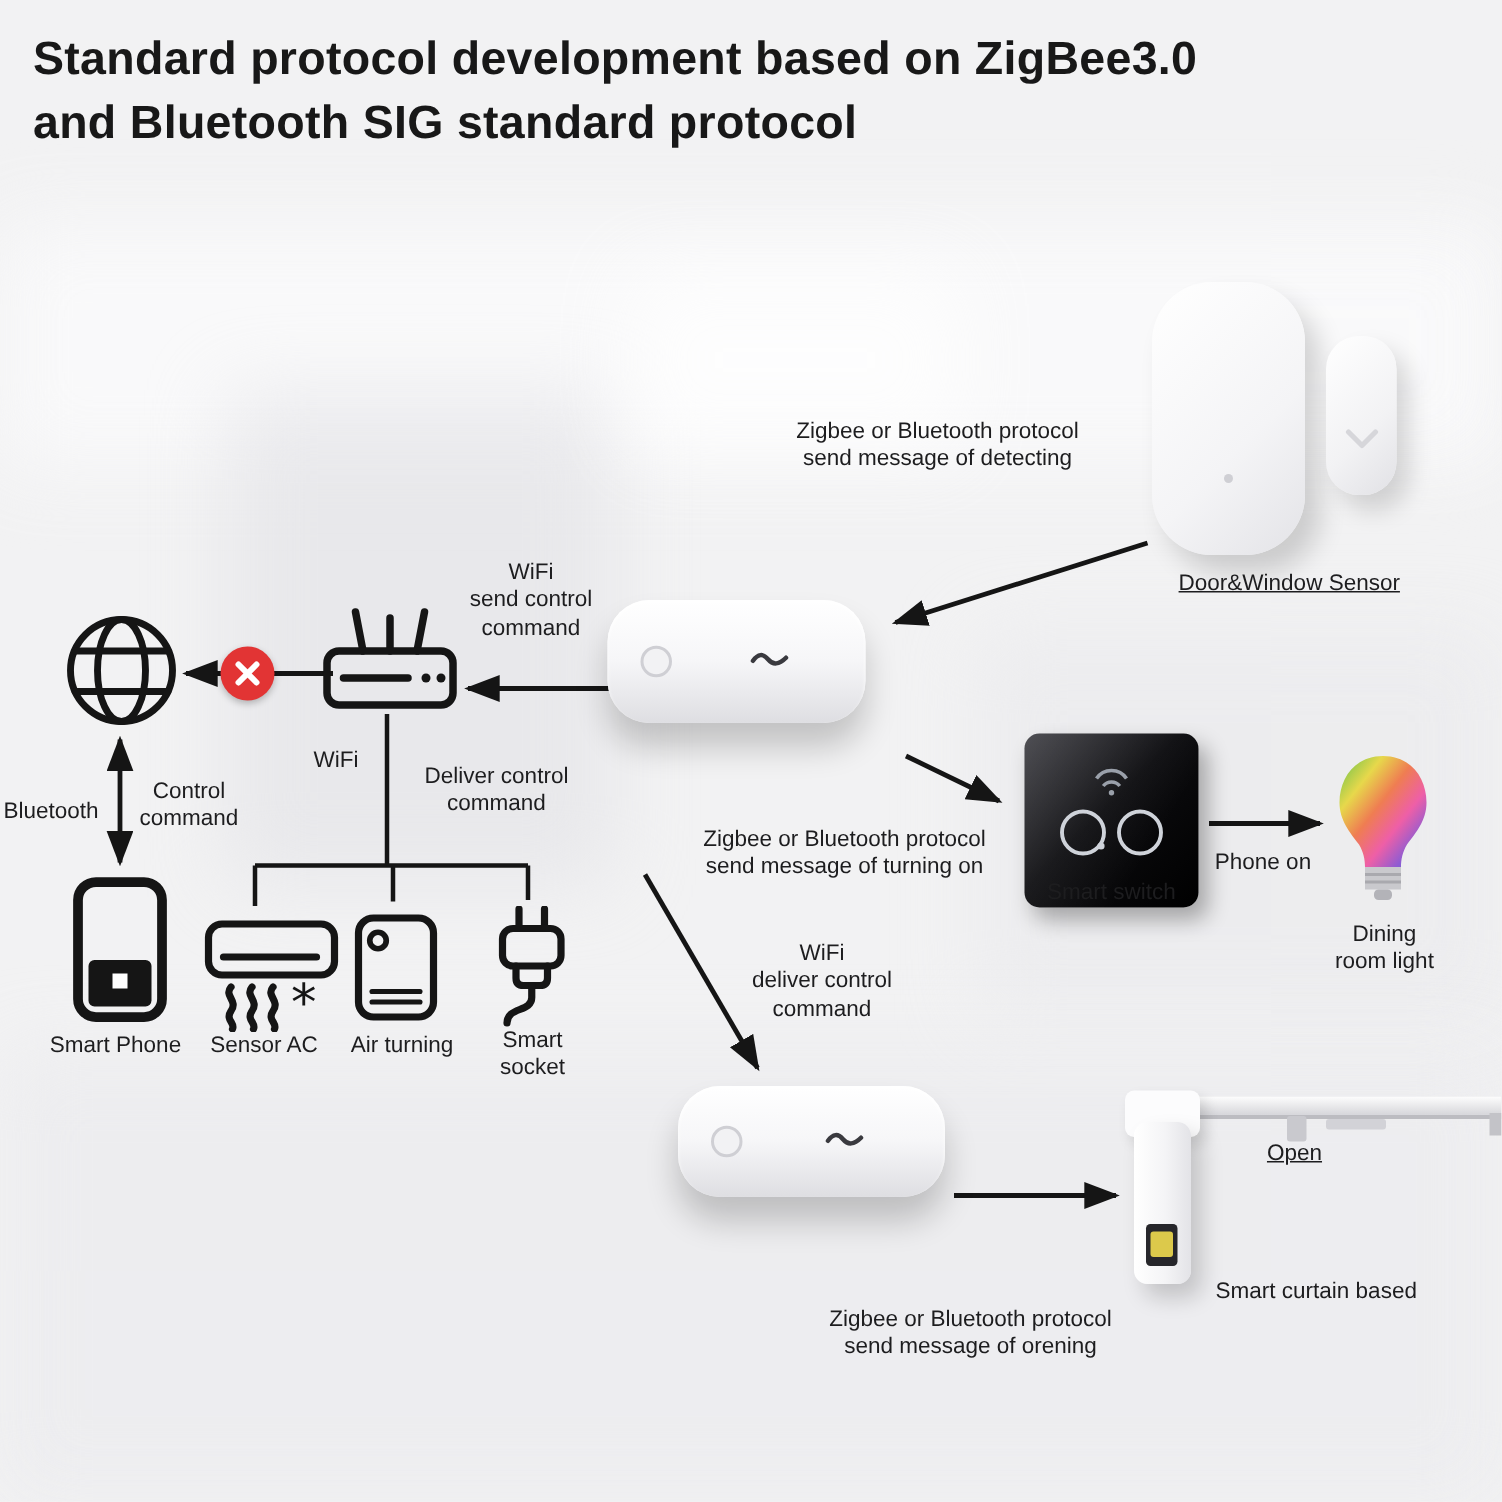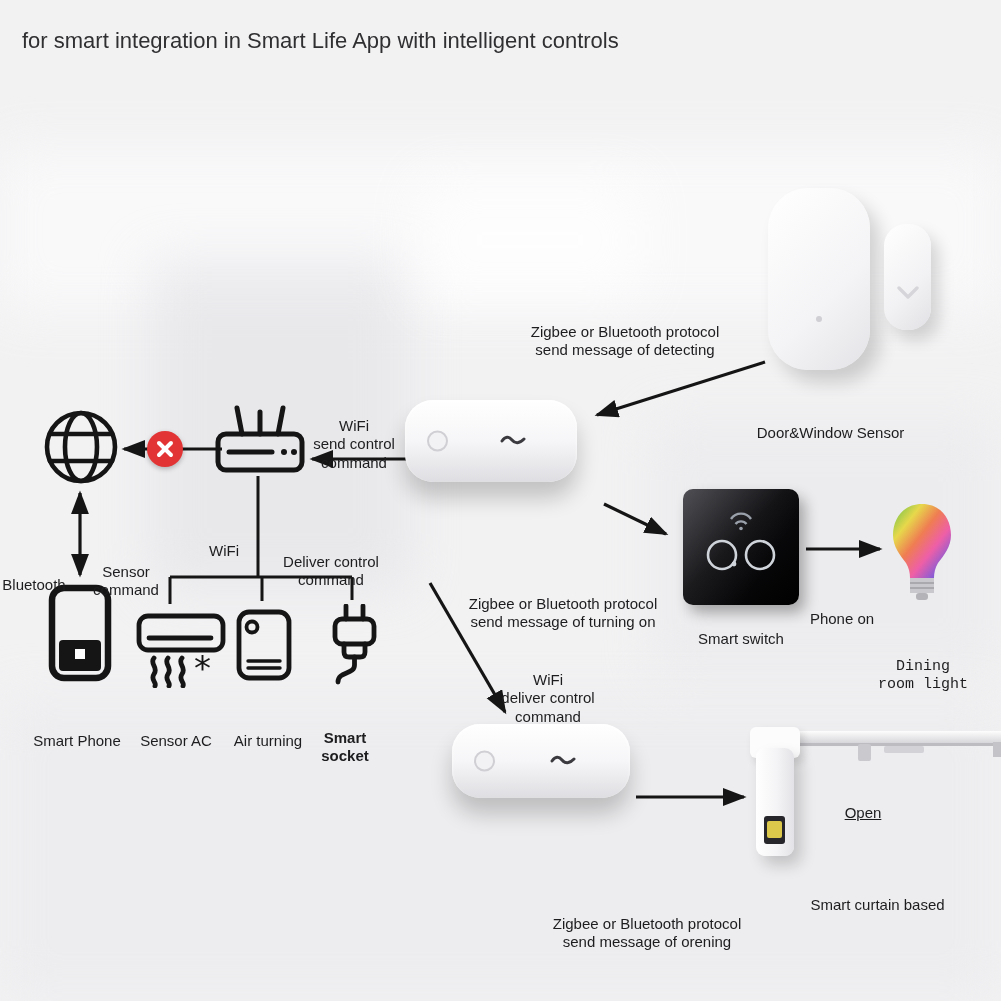--- a/index.html
+++ b/index.html
@@ -13,21 +13,21 @@
   #stage{position:absolute;inset:0;z-index:2;}
   .overlay{position:absolute;left:0;top:0;z-index:1;}
   .header{position:absolute;left:22px;top:18px;width:960px;z-index:3;}
   .header h1{
     margin:0;font-size:31px;line-height:1.38;font-weight:bold;color:#181818;
     white-space:pre-line;letter-spacing:.2px;
   }
   .header p{margin:10px 0 0 0;font-size:22px;color:#303032;white-space:pre-line;}
   .cap{
     position:absolute;font-size:15px;line-height:1.22;color:#1d1d1f;
-    text-align:center;white-space:pre-line;z-index:3;margin-top:44px;
+    text-align:center;white-space:pre-line;z-index:3;
   }
   .dev{position:absolute;z-index:2;}
   .icon-svg{display:block;}
   .stroke{stroke:#151515;fill:none;stroke-linecap:round;stroke-linejoin:round;}
   
   .redx{
     position:absolute;left:147px;top:431px;width:36px;height:36px;border-radius:50%;
     background:#e23434;z-index:3;display:flex;align-items:center;justify-content:center;
     box-shadow:0 2px 5px rgba(0,0,0,.25);
   }
@@ -112,21 +112,22 @@
     <line x1="765" y1="362" x2="597" y2="415" marker-end="url(#ah)"></line>
     <line x1="604" y1="504" x2="666" y2="534" marker-end="url(#ah)"></line>
     <line x1="806" y1="549" x2="880" y2="549" marker-end="url(#ah)"></line>
     <line x1="430" y1="583" x2="505" y2="712" marker-end="url(#ah)"></line>
     <line x1="636" y1="797" x2="744" y2="797" marker-end="url(#ah)"></line>
     <path stroke-width="3" d="M258,476 L258,577 M170,577 L352,577 M170,577 L170,604 M262,577 L262,601 M352,577 L352,600"></path>
   </g>
 </svg>
 
 <div class="header">
-  <p>for smart integration in Smart Life App with intelligent controls</p>
+  <h1>Standard protocol development based on ZigBee3.0
+and Bluetooth SIG standard protocol</h1>
 </div>
 
 <div id="stage">
 
   <div class="dev" style="left:42px;top:408px;">
     <svg class="icon-svg" width="78" height="78" viewBox="0 0 78 78">
       <g class="stroke" stroke-width="4.6">
         <circle cx="39" cy="39" r="34"></circle>
         <ellipse cx="39" cy="39" rx="16" ry="34"></ellipse>
         <line x1="8" y1="26" x2="70" y2="26"></line>
@@ -267,40 +268,40 @@
   <div class="rail-end"></div>
   <div class="motor-head"></div>
   <div class="motor-body">
     <div class="motor-screen">
       <div class="glow"></div>
     </div>
   </div>
 
   <div class="cap" style="left:500px;top:279px;width:250px;">Zigbee or Bluetooth protocol
 send message of detecting</div>
-  <div class="cap" style="left:733px;top:380px;width:195px;">Door&amp;Window Sensor</div>
+  <div class="cap" style="left:762px;top:380px;width:195px;text-decoration:underline;">Door&amp;Window Sensor</div>
   <div class="cap" style="left:293px;top:373px;width:122px;">WiFi
 send control
 command</div>
   <div class="cap" style="left:193px;top:498px;width:62px;">WiFi</div>
   <div class="cap" style="left:263px;top:509px;width:136px;">Deliver control
 command</div>
   <div class="cap" style="left:2px;top:532px;width:64px;">Bluetooth</div>
-  <div class="cap" style="left:84px;top:519px;width:84px;">Sensor
+  <div class="cap" style="left:84px;top:519px;width:84px;">Control
 command</div>
   <div class="cap" style="left:440px;top:551px;width:246px;">Zigbee or Bluetooth protocol
 send message of turning on</div>
   <div class="cap" style="left:683px;top:586px;width:116px;">Smart switch</div>
   <div class="cap" style="left:808px;top:566px;width:68px;">Phone on</div>
-  <div class="cap" style="left:877px;top:614px;width:92px;font-family:Liberation Mono, monospace;">Dining
+  <div class="cap" style="left:877px;top:614px;width:92px;">Dining
 room light</div>
   <div class="cap" style="left:18px;top:688px;width:118px;">Smart Phone</div>
   <div class="cap" style="left:133px;top:688px;width:86px;">Sensor AC</div>
   <div class="cap" style="left:222px;top:688px;width:92px;">Air turning</div>
-  <div class="cap" style="left:312px;top:685px;width:66px;font-weight:bold;">Smart
+  <div class="cap" style="left:322px;top:685px;width:66px;">Smart
 socket</div>
   <div class="cap" style="left:486px;top:627px;width:124px;">WiFi
 deliver control
 command</div>
   <div class="cap" style="left:828px;top:760px;width:70px;text-decoration:underline;">Open</div>
   <div class="cap" style="left:790px;top:852px;width:175px;">Smart curtain based</div>
   <div class="cap" style="left:522px;top:871px;width:250px;">Zigbee or Bluetooth protocol
 send message of orening</div>
 
 </div>

